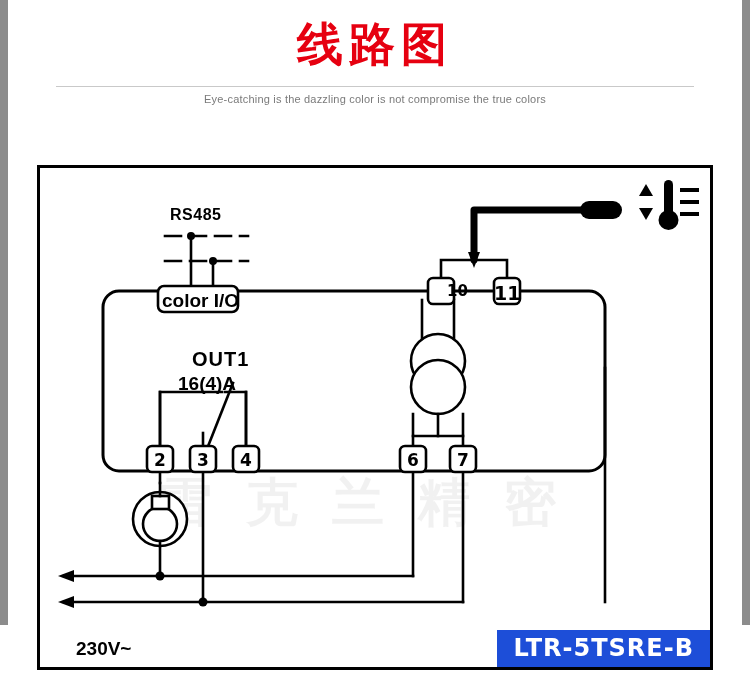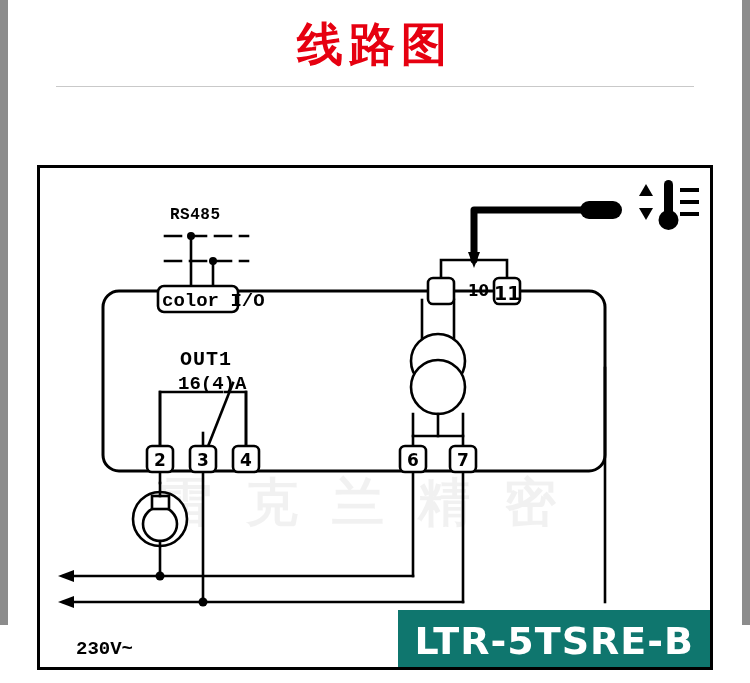--- a/index.html
+++ b/index.html
@@ -120,62 +120,63 @@
     letter-spacing: 34px;
     color: rgba(0,0,0,0.055);
     white-space: nowrap;
     font-family: "DejaVu Sans", sans-serif;
   }
 
   
   .model-badge {
     position: absolute;
     right: 0px; bottom: 0px;
-    background: #0f766e;
+    background: #1d4ed8;
     color: #ffffff;
-    font-size: 38px;
+    font-size: 24px;
     font-weight: bold;
     letter-spacing: 1px;
-    padding: 12px 16px 7px 16px;
+    padding: 6px 16px 7px 16px;
     line-height: 1;
     font-family: "DejaVu Sans", sans-serif;
     z-index: 5;
   }
 
   
   .lbl {
     position: absolute;
     color: #000;
     font-weight: bold;
     white-space: nowrap;
-    font-family: Liberation Mono, monospace;
+    font-family: Liberation Sans, sans-serif;
   }
   .lbl-rs485   { left: 130px; top: 38px;  font-size: 16px; letter-spacing: .5px; }
   .lbl-dataio  { left: 122px; top: 122px; font-size: 19px; }
-  .lbl-out1    { left: 140px; top: 180px; font-size: 20px; letter-spacing: 1px; }
+  .lbl-out1    { left: 152px; top: 180px; font-size: 20px; letter-spacing: 1px; }
   .lbl-amp     { left: 138px; top: 205px; font-size: 19px; }
   .lbl-230v    { left: 36px;  top: 434px; font-size: 19px; margin-top: 36px; }
   .term-txt {
     position: absolute;
     font-size: 17px; font-weight: bold; color: #000;
     font-family: "DejaVu Sans", sans-serif;
     text-align: center; width: 26px;
   }
 </style>
 </head>
 <body>
 
 <div id="page">
 
   <div class="gutter left"></div>
   <div class="gutter right"></div>
 
   <div class="header">
     <div class="title">线路图</div>
     <div class="rule"></div>
+    <div class="subtitle">Eye-catching is the dazzling color is not compromise the true colors</div>
   </div>
 
   <div class="frame">
 
     <div class="wm">
       <div class="wm-brand">TUKER</div>
       <div class="wm-bottom">雷克兰精密</div>
       <div class="wm-band"></div>
       <div class="wm-slogan">
         <span>100%实物拍摄</span>
@@ -286,18 +287,18 @@
 
     <div class="lbl lbl-amp">16(4)A</div>
 
     <div class="lbl lbl-230v">230V~</div>
 
     <div class="term-txt" style="left:107px; top:282px;">2</div>
     <div class="term-txt" style="left:150px; top:282px;">3</div>
     <div class="term-txt" style="left:193px; top:282px;">4</div>
     <div class="term-txt" style="left:360px; top:282px;">6</div>
     <div class="term-txt" style="left:410px; top:282px;">7</div>
-    <div class="term-txt" style="left:392px; top:114px; font-size:15px;padding-left:36px;">10</div>
+    <div class="term-txt" style="left:371px; top:114px; font-size:15px;padding-left:36px;">10</div>
     <div class="term-txt" style="left:454px; top:114px; font-size:19px;">11</div>
 
     <div class="model-badge">LTR-5TSRE-B</div>
   </div>
 </div>
 
 </body></html>

